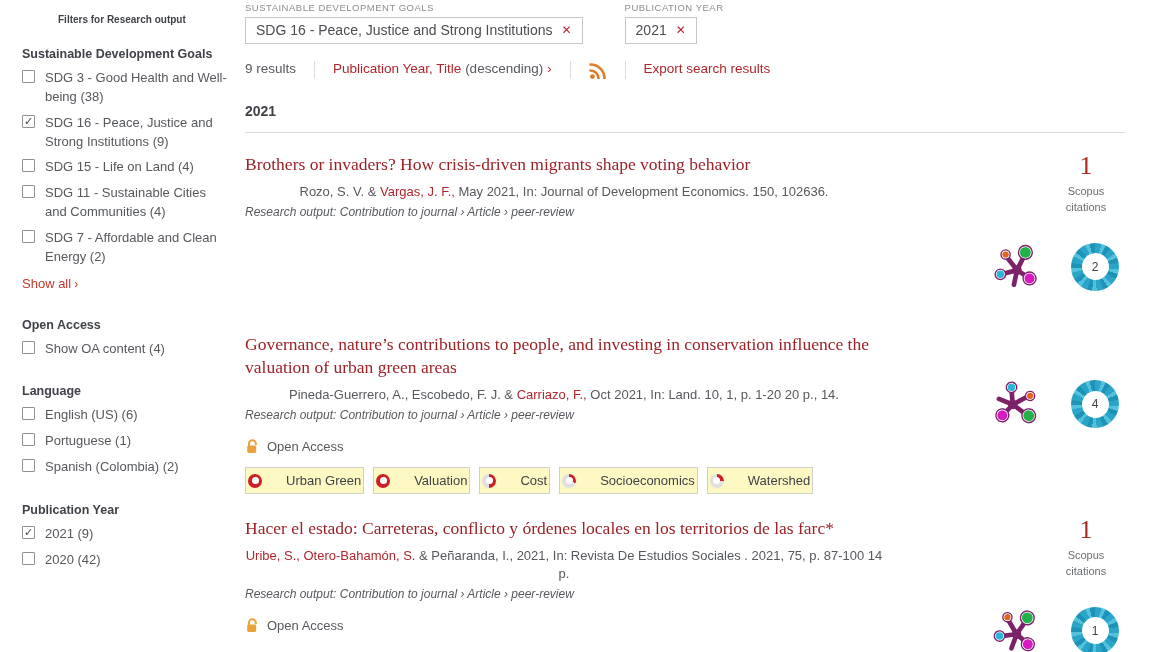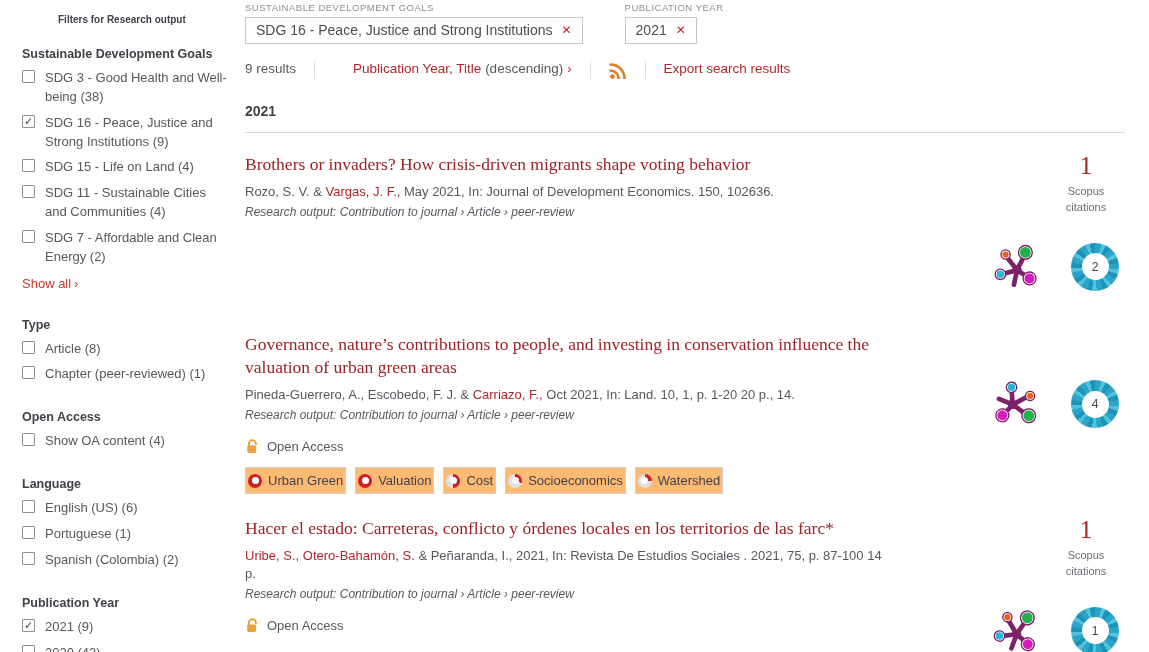--- a/index.html
+++ b/index.html
@@ -25,40 +25,40 @@
 
   .filterbar { display:flex; gap:42px; }
   .filter-group .f-label { font-size:9.5px; letter-spacing:.5px; color:#8d8d8d; margin-bottom:4px; }
   .filter-chip { display:inline-flex; align-items:center; border:1px solid #c6c6c6;
     background:#fff; padding:4px 10px 5px 10px; font-size:14px; color:#4a4d52; }
   .filter-chip .x { color:#b0262c; font-weight:bold; font-size:12px; margin-left:9px; cursor:pointer; }
 
   .resultsbar { display:flex; align-items:flex-start; margin-top:17px; font-size:13.5px; }
   .vdiv { border-left:1px solid #ddd; height:18px; margin:0 18px; }
   .count { color:#55585d; }
-  .sortlink { color:#b0262c; cursor:pointer;margin-left:20px; }
+  .sortlink { color:#b0262c; cursor:pointer; }
   .sortlink .plain { color:#55585d; }
   .sortlink .chev { font-size:13px; margin-left:4px; color:#b0262c; }
   .rss { cursor:pointer; display:inline-flex; }
   .export { color:#b0262c; cursor:pointer; }
 
   .group-heading { font-size:14px; font-weight:bold; color:#3f4248; margin-top:24px; }
   .group-rule { border:none; border-top:1px solid #d9d9d9; margin-top:13px; }
 
   .result { display:flex; margin-top:20px; }
   .result-main { width:638px; flex:0 0 638px; }
   .result-title { font-family:"Liberation Serif","DejaVu Serif",serif; font-size:17.5px;
     line-height:1.32; color:#9e2126; font-weight:normal; cursor:pointer; margin-bottom:7px; }
-  .authors { font-size:13px; color:#55585d; line-height:1.4; }
+  .authors { font-size:13px; color:#55585d; line-height:1.4;text-align:center; }
   .authors .alink { color:#b0262c; cursor:pointer; }
   .research-output { font-size:12px; font-style:italic; color:#55585d; margin-top:4px; }
   .oa-row { display:flex; align-items:center; gap:8px; margin-top:16px; font-size:13px; color:#55585d; }
   .kw-row { display:flex; gap:9px; margin-top:13px; }
-  .kw-chip { display:inline-flex; align-items:center; gap:6px; border:1px solid #cfcfcf;
-    background:#fdba74; padding:5px 2px; font-size:13px; color:#3f4248; cursor:pointer; }
+  .kw-chip { display:inline-flex; align-items:center; gap:24px; border:1px solid #cfcfcf;
+    background:#fef9c3; padding:5px 2px; font-size:13px; color:#3f4248; cursor:pointer; }
   .ring { position:relative; width:14px; height:14px; border-radius:50%; background:#e0e0e0; }
   .ring::after { content:""; position:absolute; inset:3.5px; background:#fff; border-radius:50%; }
 
   .result-metrics { flex:1; display:flex; flex-direction:column; align-items:flex-end; padding-right:6px; }
   .scopus { width:66px; text-align:center; }
   .scopus-num { font-family:"Liberation Serif","DejaVu Serif",serif; font-size:26px; color:#a62b25; line-height:1; }
   .scopus-label { font-size:11px; color:#6a6d72; line-height:1.45; margin-top:5px; }
   .badge-row { display:flex; align-items:center; gap:30px; margin-top:26px; }
   .badge-row.solo { margin-top:46px; }
   .donut { position:relative; width:48px; height:48px; border-radius:50%;
@@ -119,31 +119,20 @@
         <span class="checkbox"></span>
         <span>SDG 11 - Sustainable Cities and Communities (4)</span>
       </div>
       <div class="f-item">
         <span class="checkbox"></span>
         <span>SDG 7 - Affordable and Clean Energy (2)</span>
       </div>
       <span class="showall"><span>Show all</span><span class="chev">›</span></span>
     </div>
 
-    <div class="f-section">
-      <div class="f-heading">Type</div>
-      <div class="f-item">
-        <span class="checkbox"></span>
-        <span>Article (8)</span>
-      </div>
-      <div class="f-item">
-        <span class="checkbox"></span>
-        <span>Chapter (peer-reviewed) (1)</span>
-      </div>
-    </div>
 
     <div class="f-section">
       <div class="f-heading">Open Access</div>
       <div class="f-item">
         <span class="checkbox"></span>
         <span>Show OA content (4)</span>
       </div>
     </div>
 
     <div class="f-section">

